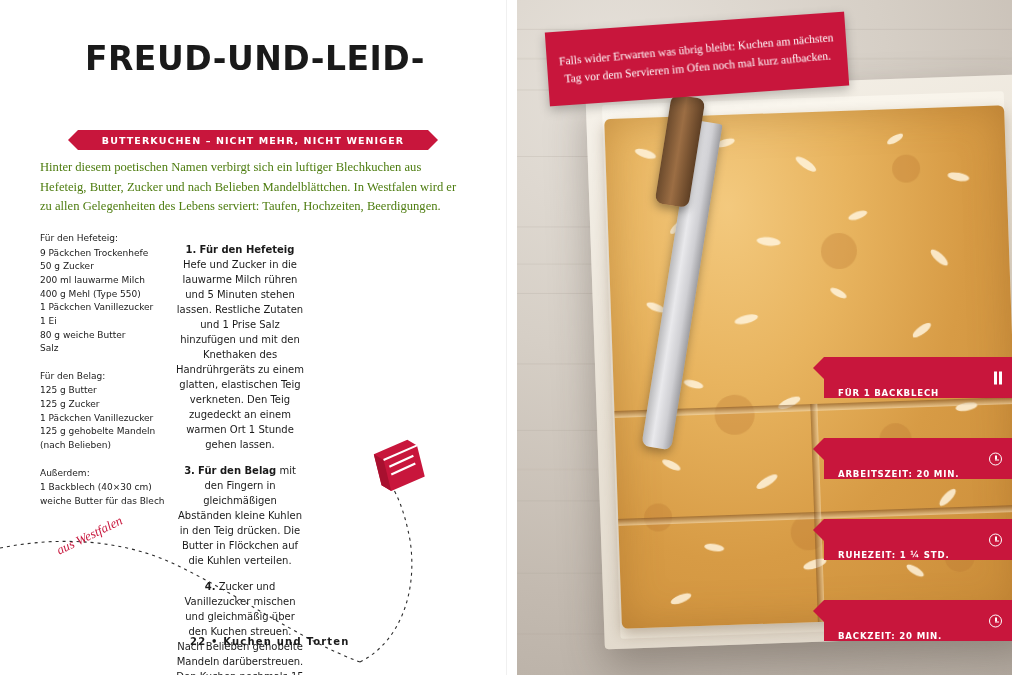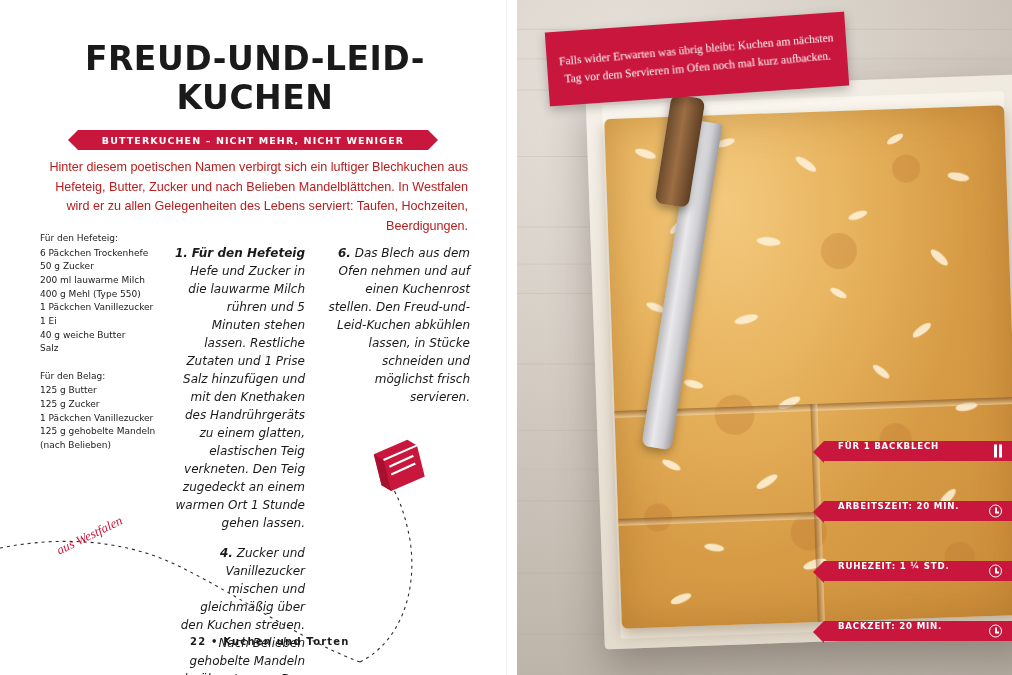--- a/index.html
+++ b/index.html
@@ -54,25 +54,25 @@
     font-family: "DejaVu Sans", sans-serif;
     font-size: 9.5px; font-weight: bold;
     letter-spacing: 1.1px;
     display: flex; align-items: center; justify-content: center;
     text-transform: uppercase;
   }
 
   .intro {
     position: absolute;
     left: 40px; top: 158px; width: 428px;
-    text-align: right;
-    font-family: Liberation Sans, sans-serif;
+    text-align: left;
+    font-family: Liberation Serif, serif;
     font-size: 12.6px;
     line-height: 1.55;
-    color: #b91c1c;
+    color: #4d7c0f;
   }
 
   .cols {
     position: absolute;
     left: 40px; top: 232px;
     width: 430px;
     display: flex;
     gap: 0px;
   }
   .col { font-family: "DejaVu Sans", sans-serif; font-size: 9px; line-height: 1.5; color: #1a1a1a; }
@@ -81,21 +81,21 @@
   .col-steps2 { width: 147px; }
 
   .ing-head {
     font-weight: normal;
     font-size: 9px;
     margin-bottom: 1px;
   }
   .ing-list { margin: 0 0 14px 0; padding: 0; list-style: none; }
   .ing-list li { font-size: 9px; line-height: 1.52; }
 
-  .step { margin-bottom: 11px; font-size: 12px; line-height: 1.5; text-align: right; font-style: italic; }
+  .step { margin-bottom: 11px; font-size: 10px; line-height: 1.5; text-align: center; }
   .step b { font-weight: bold; }
   .step .num { font-weight: bold; }
 
   .pagenum {
     position: absolute;
     left: 190px; top: 636px;
     font-family: "DejaVu Sans", sans-serif;
     font-size: 10px;
     font-weight: bold;
     letter-spacing: 1.2px;
@@ -217,29 +217,29 @@
   }
 
   
   .badges {
     position: absolute;
     right: 0; bottom: 28px;
     width: 188px;
   }
   .badge {
     position: relative;
-    height: 20px;
+    height: 41px;
     margin-bottom: 6px;
     background: #c8163c;
     color: #fff;
     font-family: "DejaVu Sans", sans-serif;
     font-size: 8.6px;
     font-weight: bold;
     letter-spacing: 0.8px;
-    display: flex; align-items: flex-start;
+    display: flex; align-items: flex-end;
     padding-left: 14px;
     text-transform: uppercase;
     margin-top: 40px;
   }
   .badge::before {
     content: "";
     position: absolute; left: -11px; top: 0;
     width: 0; height: 0;
     border-top: 11.5px solid transparent;
     border-bottom: 11.5px solid transparent;
@@ -270,76 +270,83 @@
 </style>
 </head>
 <body>
 
 <div class="page">
 
   <div class="left">
 
     <div class="title">
       <span>Freud-und-Leid-</span>
-      <span class="l2">Kuchen</span>
     </div>
 
     <div class="subtitle-wrap">
       <span class="ribbon-arrow-left"></span>
       <div class="subtitle-bar">Butterkuchen – nicht mehr, nicht weniger</div>
       <span class="ribbon-arrow-right"></span>
     </div>
 
     <div class="intro">Hinter diesem poetischen Namen verbirgt sich ein luftiger Blechkuchen aus Hefeteig, Butter, Zucker und nach Belieben Mandelblättchen. In Westfalen wird er zu allen Gelegenheiten des Lebens serviert: Taufen, Hochzeiten, Beerdigungen.</div>
 
     <div class="cols">
 
       <div class="col col-ing">
 
         <div>
           <div class="ing-head">Für den Hefeteig:</div>
           <ul class="ing-list">
-            <li>6 Päckchen Trockenhefe</li>
+            <li>9 Päckchen Trockenhefe</li>
             <li>50 g Zucker</li>
             <li>200 ml lauwarme Milch</li>
             <li>400 g Mehl (Type 550)</li>
             <li>1 Päckchen Vanillezucker</li>
             <li>1 Ei</li>
-            <li>40 g weiche Butter</li>
+            <li>80 g weiche Butter</li>
             <li>Salz</li>
           </ul>
         </div>
 
         <div>
           <div class="ing-head">Für den Belag:</div>
           <ul class="ing-list">
             <li>125 g Butter</li>
             <li>125 g Zucker</li>
             <li>1 Päckchen Vanillezucker</li>
             <li>125 g gehobelte Mandeln</li>
             <li>(nach Belieben)</li>
           </ul>
         </div>
 
+        <div>
+          <div class="ing-head">Außerdem:</div>
+          <ul class="ing-list">
+            <li>1 Backblech (40×30 cm)</li>
+            <li>weiche Butter für das Blech</li>
+          </ul>
+        </div>
       </div>
 
       <div class="col col-steps1">
         <p class="step">
           <span class="num">1.</span>
           <b>Für den Hefeteig</b><span> Hefe und Zucker in die lauwarme Milch rühren und 5 Minuten stehen lassen. Restliche Zutaten und 1 Prise Salz hinzufügen und mit den Knethaken des Handrührgeräts zu einem glatten, elastischen Teig verkneten. Den Teig zugedeckt an einem warmen Ort 1 Stunde gehen lassen.</span>
         </p>
         <p class="step">
+          <span class="num">3.</span>
+          <b>Für den Belag</b><span> mit den Fingern in gleichmäßigen Abständen kleine Kuhlen in den Teig drücken. Die Butter in Flöckchen auf die Kuhlen verteilen.</span>
+        </p>
+        <p class="step">
           <span class="num">4.</span><span> Zucker und Vanillezucker mischen und gleichmäßig über den Kuchen streuen. Nach Belieben gehobelte Mandeln darüberstreuen. Den Kuchen nochmals 15 Minuten ruhen lassen. Inzwischen den Backofen auf 200 °C vorheizen.</span>
         </p>
       </div>
 
       <div class="col col-steps2">
-        <p class="step">
-          <span class="num">6.</span><span> Das Blech aus dem Ofen nehmen und auf einen Kuchenrost stellen. Den Freud-und-Leid-Kuchen abkühlen lassen, in Stücke schneiden und möglichst frisch servieren.</span>
-        </p>
       </div>
     </div>
 
     <svg class="dotted-svg" viewBox="0 0 506 675">
       <path d="M0 548 C 60 536, 120 540, 170 562 C 235 592, 300 640, 360 662" fill="none" stroke="#2b2b2b" stroke-width="1.1" stroke-dasharray="3 4"></path>
       <path d="M360 662 C 400 642, 418 592, 410 540 C 404 508, 396 494, 392 486" fill="none" stroke="#2b2b2b" stroke-width="1.1" stroke-dasharray="3 4"></path>
     </svg>
 
     <svg class="book-doodle" viewBox="0 0 62 60">
       <g transform="rotate(-14 31 30)">

